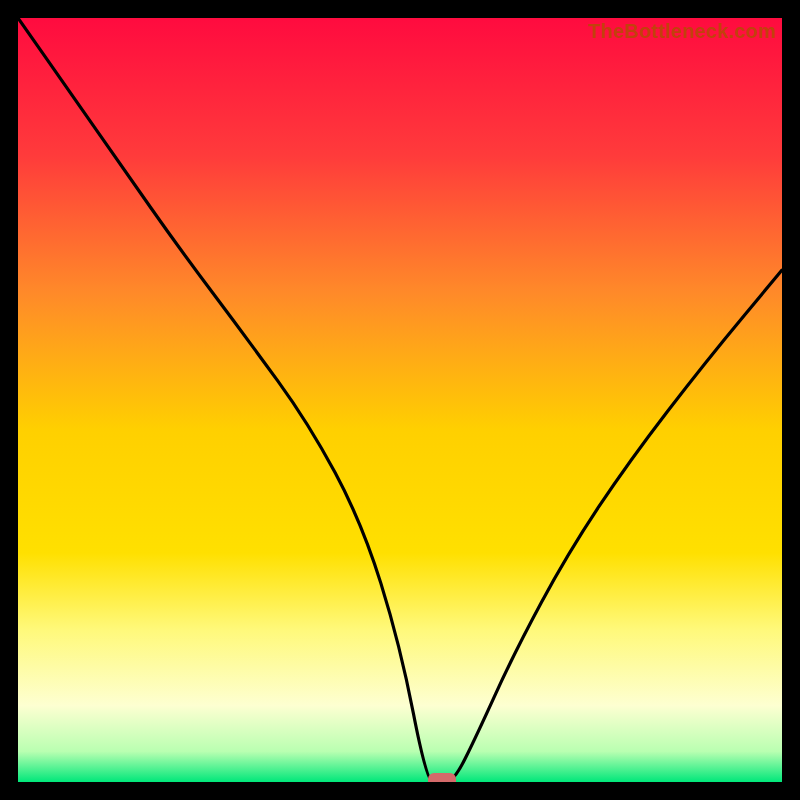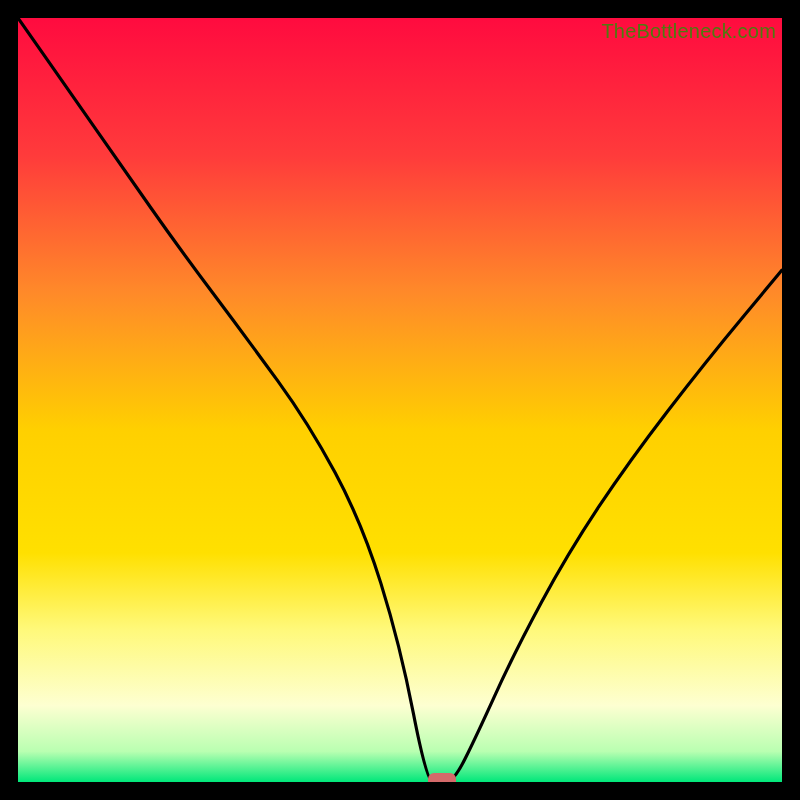--- a/index.html
+++ b/index.html
@@ -16,23 +16,23 @@
     left: 18px;
     top: 18px;
     width: 764px;
     height: 764px;
     background: #000;
   }
   .watermark {
     position: absolute;
     top: 2px;
     right: 6px;
-    color: #4d7c0f;
+    color: #c2410c;
     font-size: 20px;
-    font-weight: 400;
+    font-weight: 700;
     letter-spacing: 0.2px;
     z-index: 50;
   }
   svg { display: block; }
 </style>
 </head>
 <body>
 
 <div class="frame">
 

